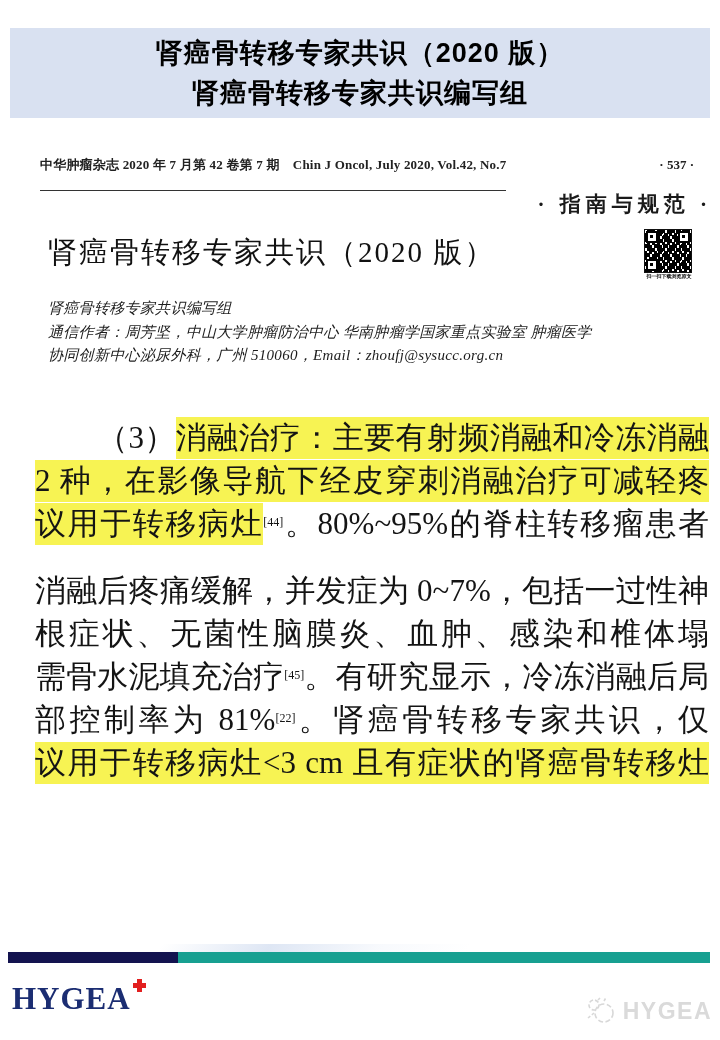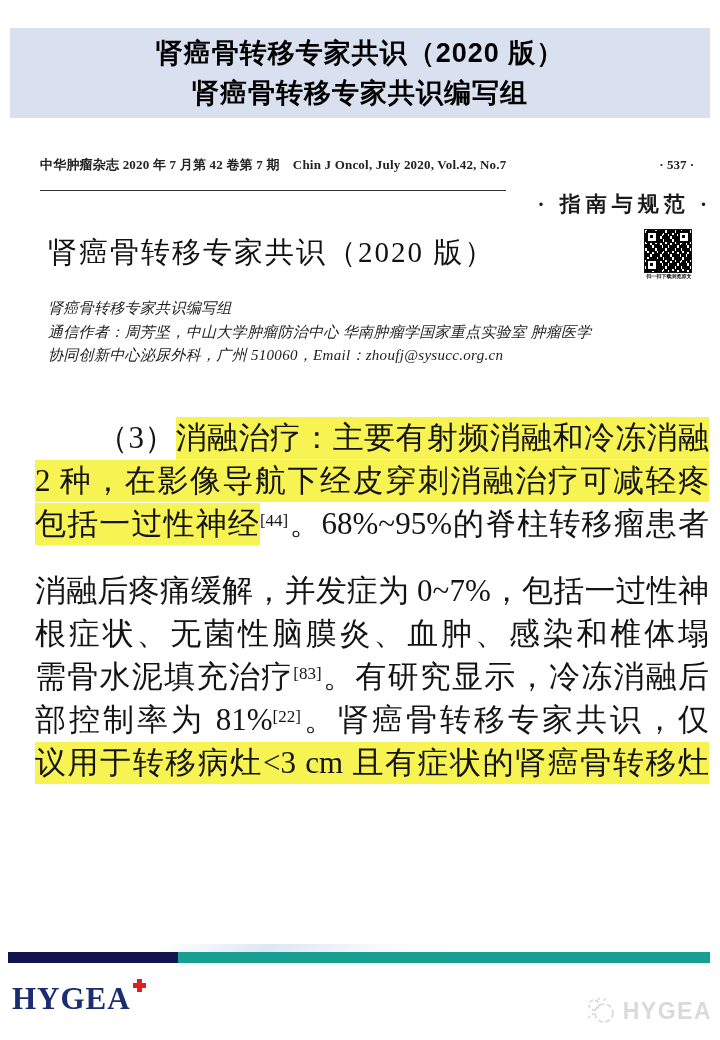--- a/index.html
+++ b/index.html
@@ -37,21 +37,21 @@
   .authors { position:absolute; top:297px; left:48px; font-size:15px; font-style:italic;
              line-height:23.5px; color:#1c1c1c; letter-spacing:.3px; }
 
   
   .body-text { position:absolute; top:416px; left:35px; width:674px; }
   .bline { font-size:31px; line-height:43px; height:43px; overflow:hidden; color:#141414;
            text-align:justify; text-align-last:justify; text-justify:inter-character; }
   .bline.indent { text-indent:62px; }
   .bline.group-gap { margin-top:24px; }
   .hl { background:#f7f353; padding:3px 0 4px; }
-  .sup { font-size:17px; vertical-align:8px; line-height:0; letter-spacing:0; }
+  .sup { font-size:12px; vertical-align:8px; line-height:0; letter-spacing:0; }
 
   
   .bar-ghost { position:absolute; top:944px; left:160px; width:310px; height:8px;
                background:linear-gradient(90deg, rgba(195,210,235,0) 0%, rgba(195,210,235,.55) 35%,
                           rgba(225,233,246,.25) 70%, rgba(225,233,246,0) 100%);
                transform:skewX(-35deg); }
   .bar { position:absolute; top:952px; left:8px; width:702px; height:11px; display:flex; }
   .bar-navy { width:170px; height:100%; background:#13134f; }
   .bar-teal { flex:1; height:100%; background:#17a091; }
 
@@ -98,30 +98,30 @@
 </div>
 
 <main class="body-text">
   <div class="bline indent">
     <span>（3）</span><span class="hl">消融治疗：主要有射频消融和冷冻消融术</span>
   </div>
   <div class="bline">
     <span class="hl">2 种，在影像导航下经皮穿刺消融治疗可减轻疼痛，</span>
   </div>
   <div class="bline">
-    <span class="hl">包括一过性神经</span><span class="sup">[44]</span><span>。68%~95%的脊柱转移瘤患者</span>
+    <span class="hl">议用于转移病灶</span><span class="sup">[44]</span><span>。80%~95%的脊柱转移瘤患者</span>
   </div>
   <div class="bline group-gap">
     <span>消融后疼痛缓解，并发症为 0~7%，包括一过性神经</span>
   </div>
   <div class="bline">
     <span>根症状、无菌性脑膜炎、血肿、感染和椎体塌陷，后者</span>
   </div>
   <div class="bline">
-    <span>需骨水泥填充治疗</span><span class="sup">[83]</span><span>。有研究显示，冷冻消融后局</span>
+    <span>需骨水泥填充治疗</span><span class="sup">[45]</span><span>。有研究显示，冷冻消融后局</span>
   </div>
   <div class="bline">
     <span>部控制率为 81%</span><span class="sup">[22]</span><span>。肾癌骨转移专家共识，仅</span>
   </div>
   <div class="bline">
     <span class="hl">议用于转移病灶&lt;3 cm 且有症状的肾癌骨转移灶</span>
   </div>
 </main>
 
 <div class="bar-ghost"></div>

